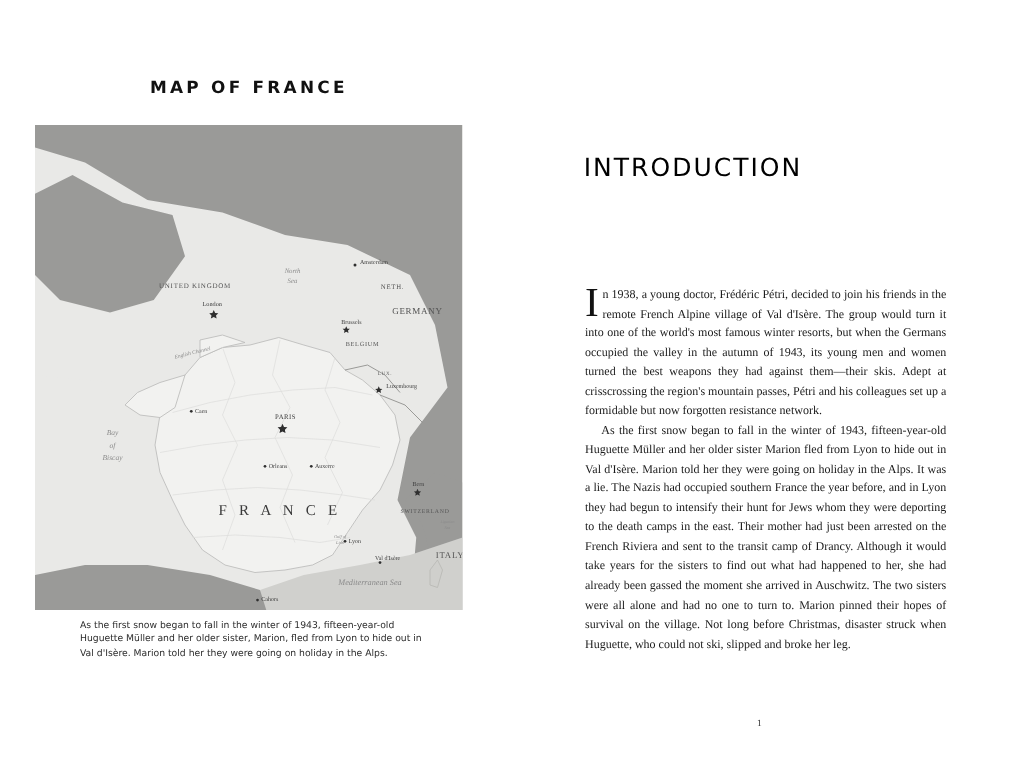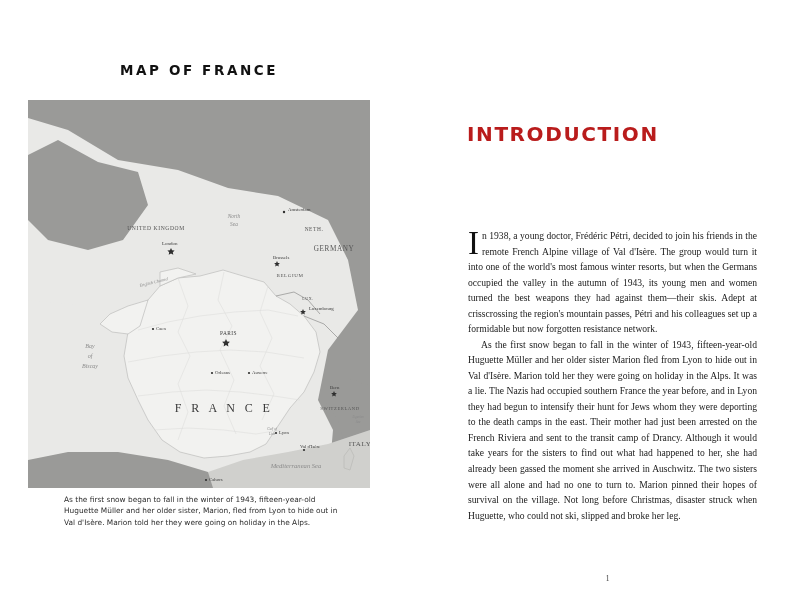--- a/index.html
+++ b/index.html
@@ -58,24 +58,24 @@
     line-height: 1.55;
     color: #2c2c2c;
   }
 
   
   .intro-title {
     position: absolute;
     left: 62px;
     top: 122px;
     font-family: "DejaVu Sans", sans-serif;
-    font-weight: 700;
+    font-weight: 400;
     font-size: 20px;
     letter-spacing: 1.6px;
-    color: #b91c1c;
+    color: #000000;
   }
   .body-col {
     position: absolute;
     left: 63px;
     top: 228px;
     width: 289px;
     font-family: "Liberation Serif", serif;
     font-size: 9.6px;
     line-height: 1.62;
     color: #1a1a1a;

